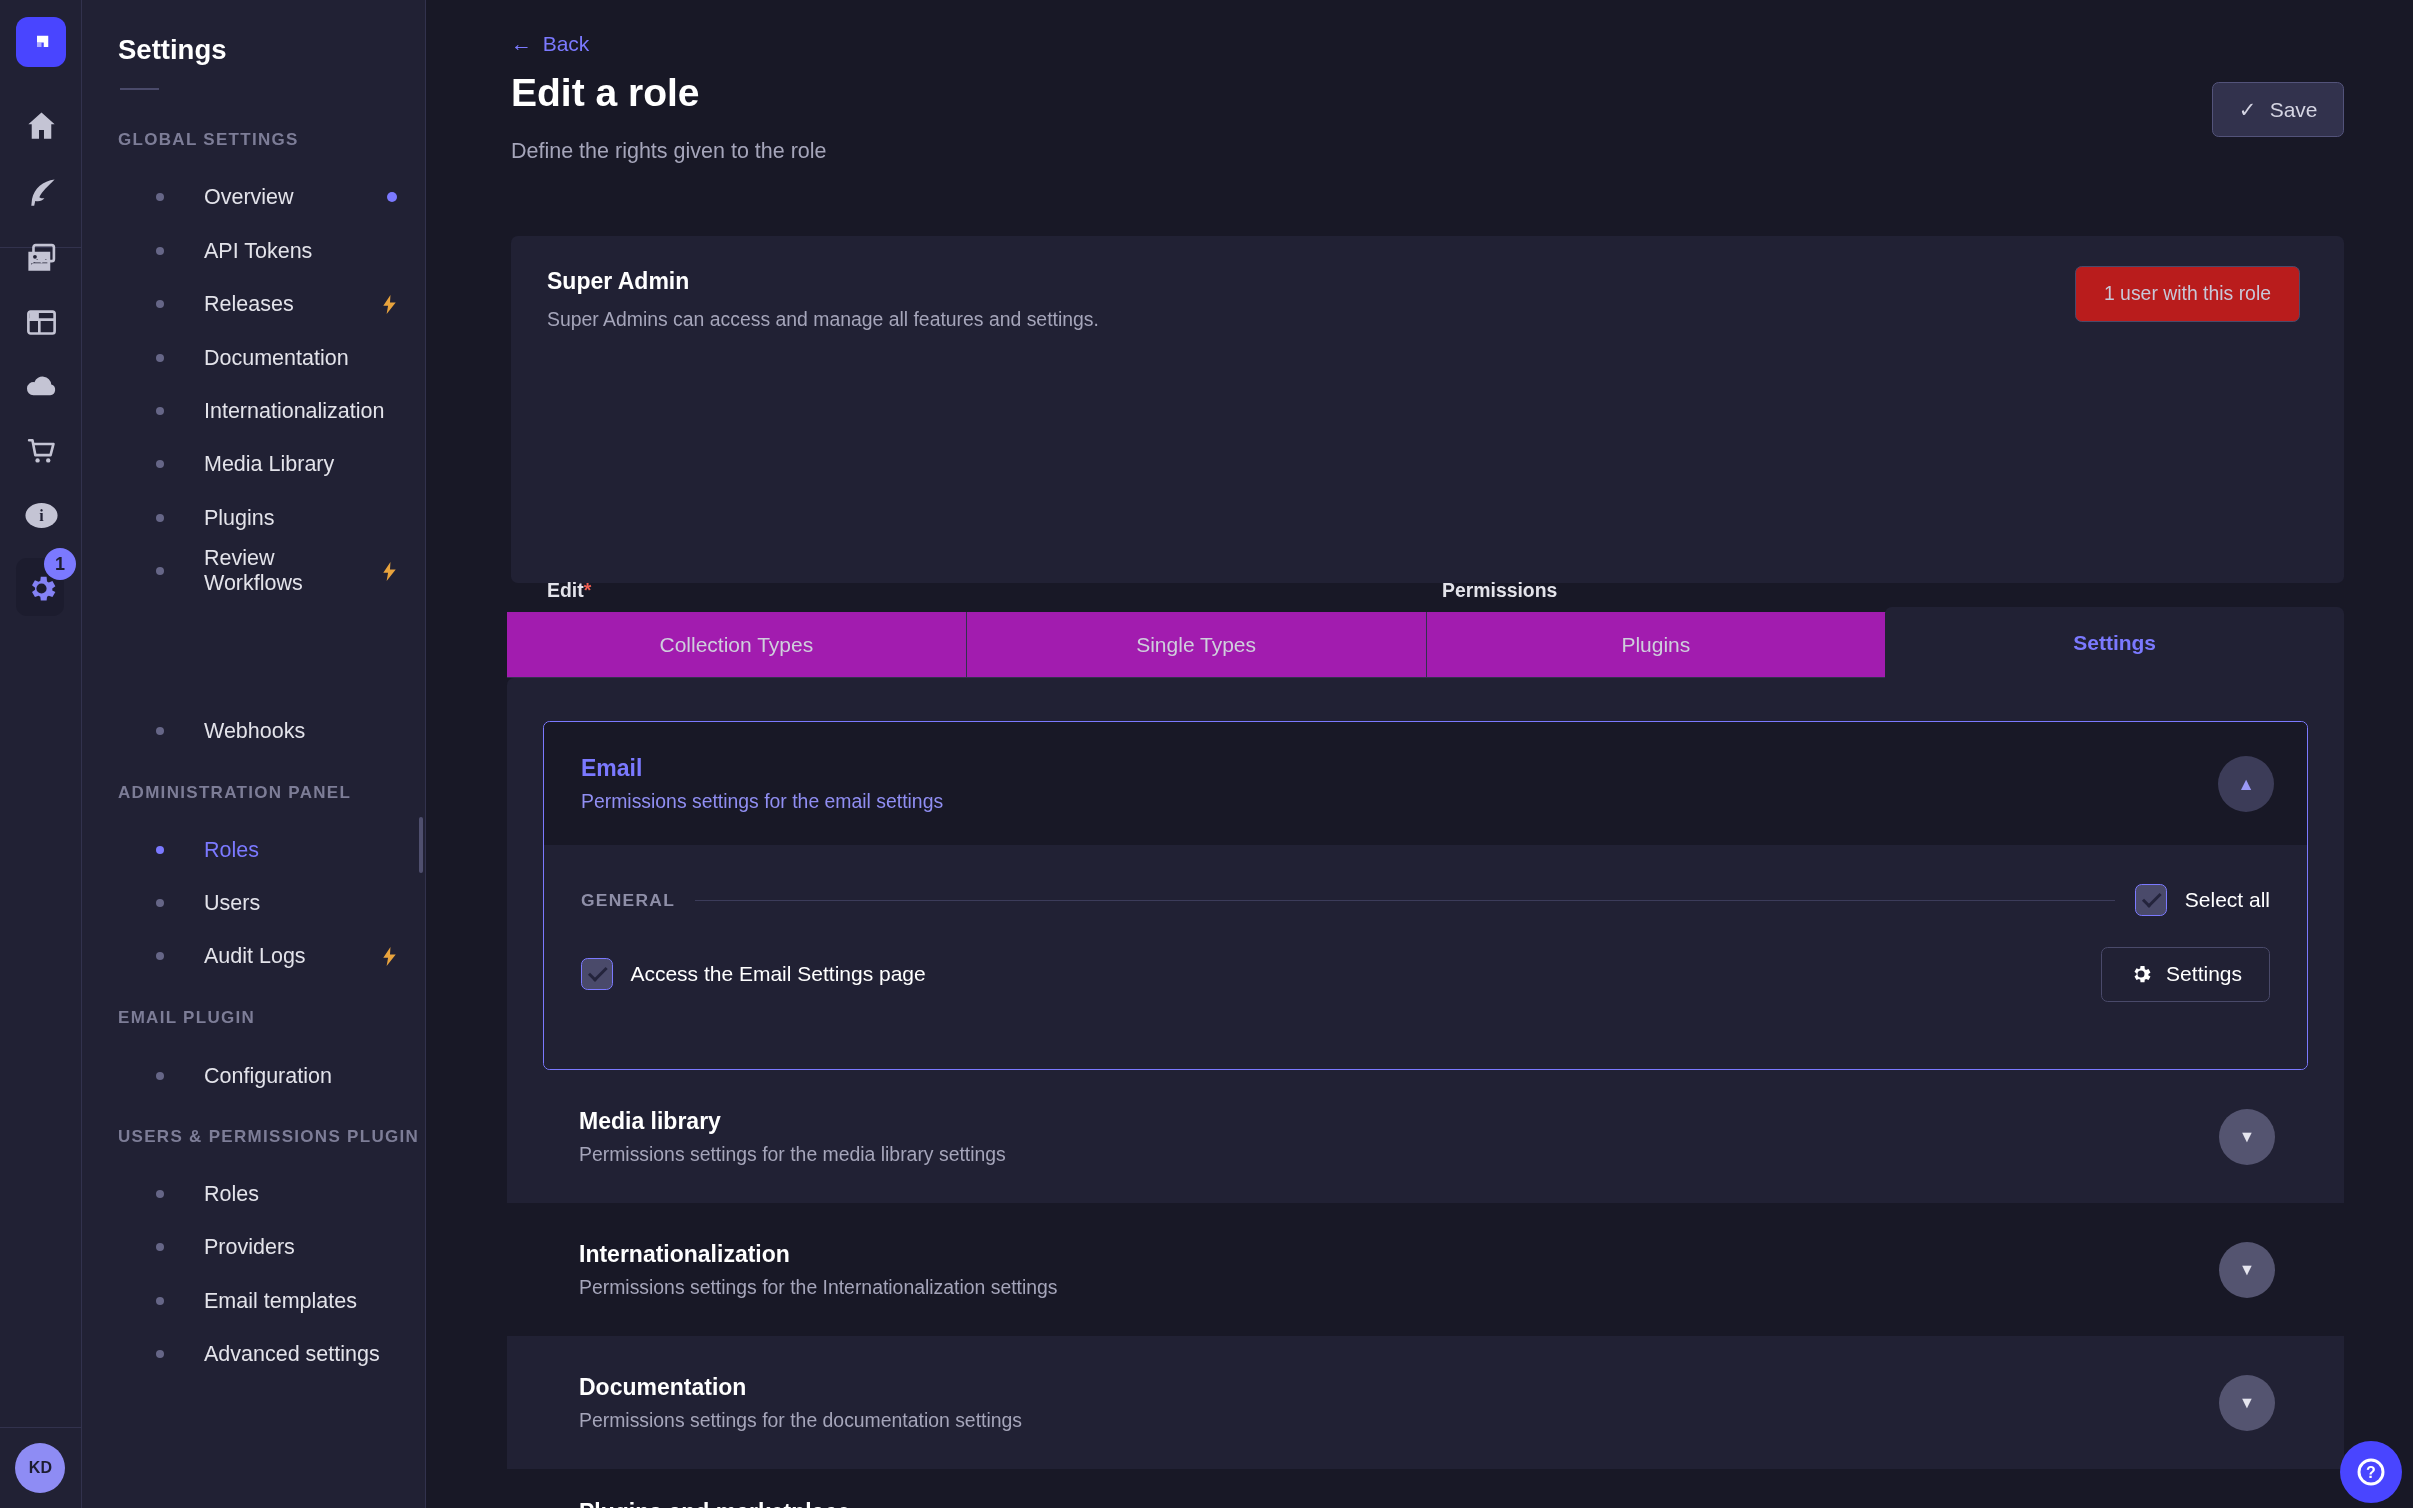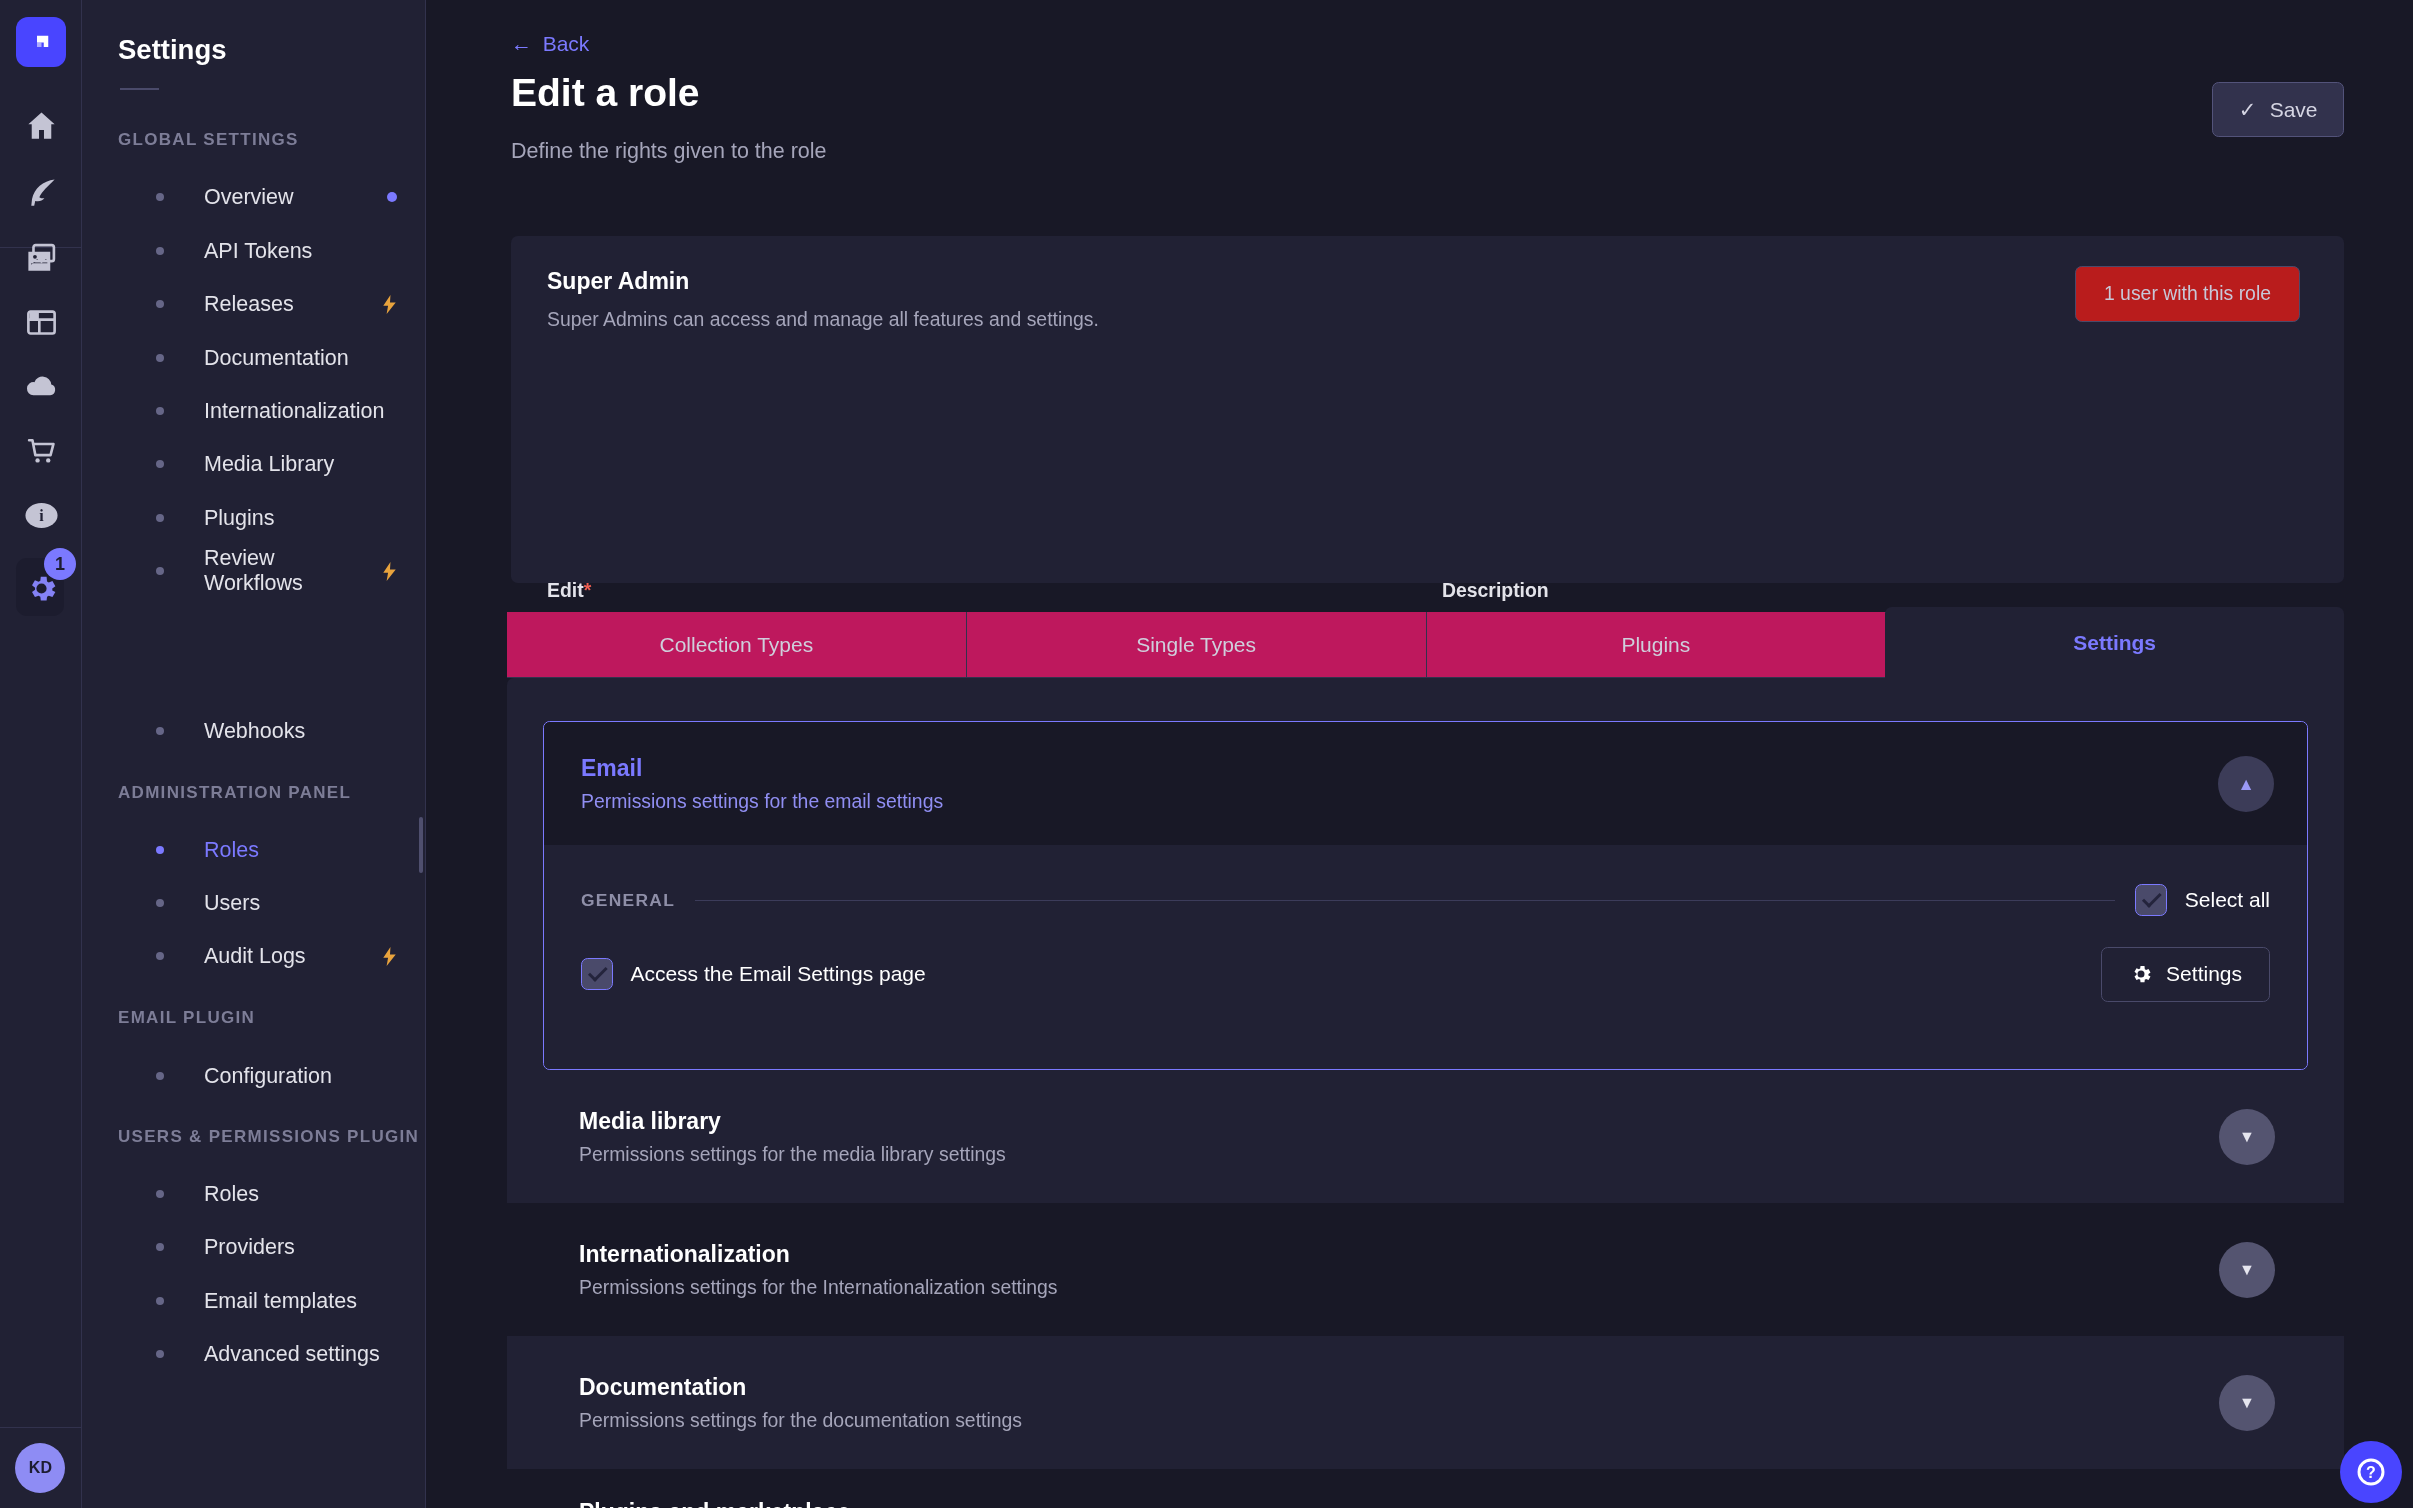--- a/index.html
+++ b/index.html
@@ -67,21 +67,21 @@
     font-size:21px; padding:0 25.5px; font-family:"Liberation Sans", sans-serif; outline:none; }
   .desc-area { position:absolute; left:927px; top:376px; width:867px; height:156px;
     background:#2c2c44; border:0.7px solid #4a4a6a; border-radius:6.7px; color:#a5a5ba;
     font-size:21px; padding:32px 25.5px; font-family:"Liberation Sans", sans-serif;
     resize:none; outline:none; line-height:1.3; }
 
   
   .tabs { position:absolute; left:81px; right:69px; top:607px; height:71px; display:flex; }
   .tab { flex:1; display:flex; align-items:center; justify-content:center; font-size:21px;
     color:#cfcfdc; cursor:pointer; }
-  .tab.inactive { background:#be185d; margin-top:5.4px; border-bottom:0.7px solid #32324d; }
+  .tab.inactive { background:#a21caf; margin-top:5.4px; border-bottom:0.7px solid #32324d; }
   .tab.sep { border-right:0.7px solid #32324d; }
   .tab.active { background:#212134; border-radius:6.7px 6.7px 0 0; color:#7b79ff; font-weight:bold; }
 
   
   .panel { position:absolute; left:81px; right:69px; top:678px; height:831px;
     background:#212134; border-radius:6.7px 0 0 0; }
 
   .email-section { margin:43px 36px 0 36px; border:0.7px solid #7b79ff; border-radius:6.7px; }
   .email-header { position:relative; height:123px; background:#181826; border-radius:6px 6px 0 0;
     padding-left:37px; display:flex; flex-direction:column; justify-content:center; cursor:pointer; }
@@ -307,21 +307,21 @@
   <div class="role-card">
     <div class="role-title">Super Admin</div>
     <div class="role-desc">Super Admins can access and manage all features and settings.</div>
     <button class="users-btn">1 user with this role</button>
 
     <div class="field-label" style="left:36px">
       <span>Edit</span><span class="req">*</span>
     </div>
     <input class="name-input" value="Super Admin" style="">
 
-    <div class="field-label" style="left:931px">Description</div>
+    <div class="field-label" style="left:931px">Permissions</div>
     <textarea class="desc-area" style="">Super Admins can access and manage all features and settings.</textarea>
   </div>
 
   <div class="tabs">
     <div class="tab inactive sep">Collection Types</div>
     <div class="tab inactive sep">Single Types</div>
     <div class="tab inactive">Plugins</div>
     <div class="tab active">Settings</div>
   </div>
 

